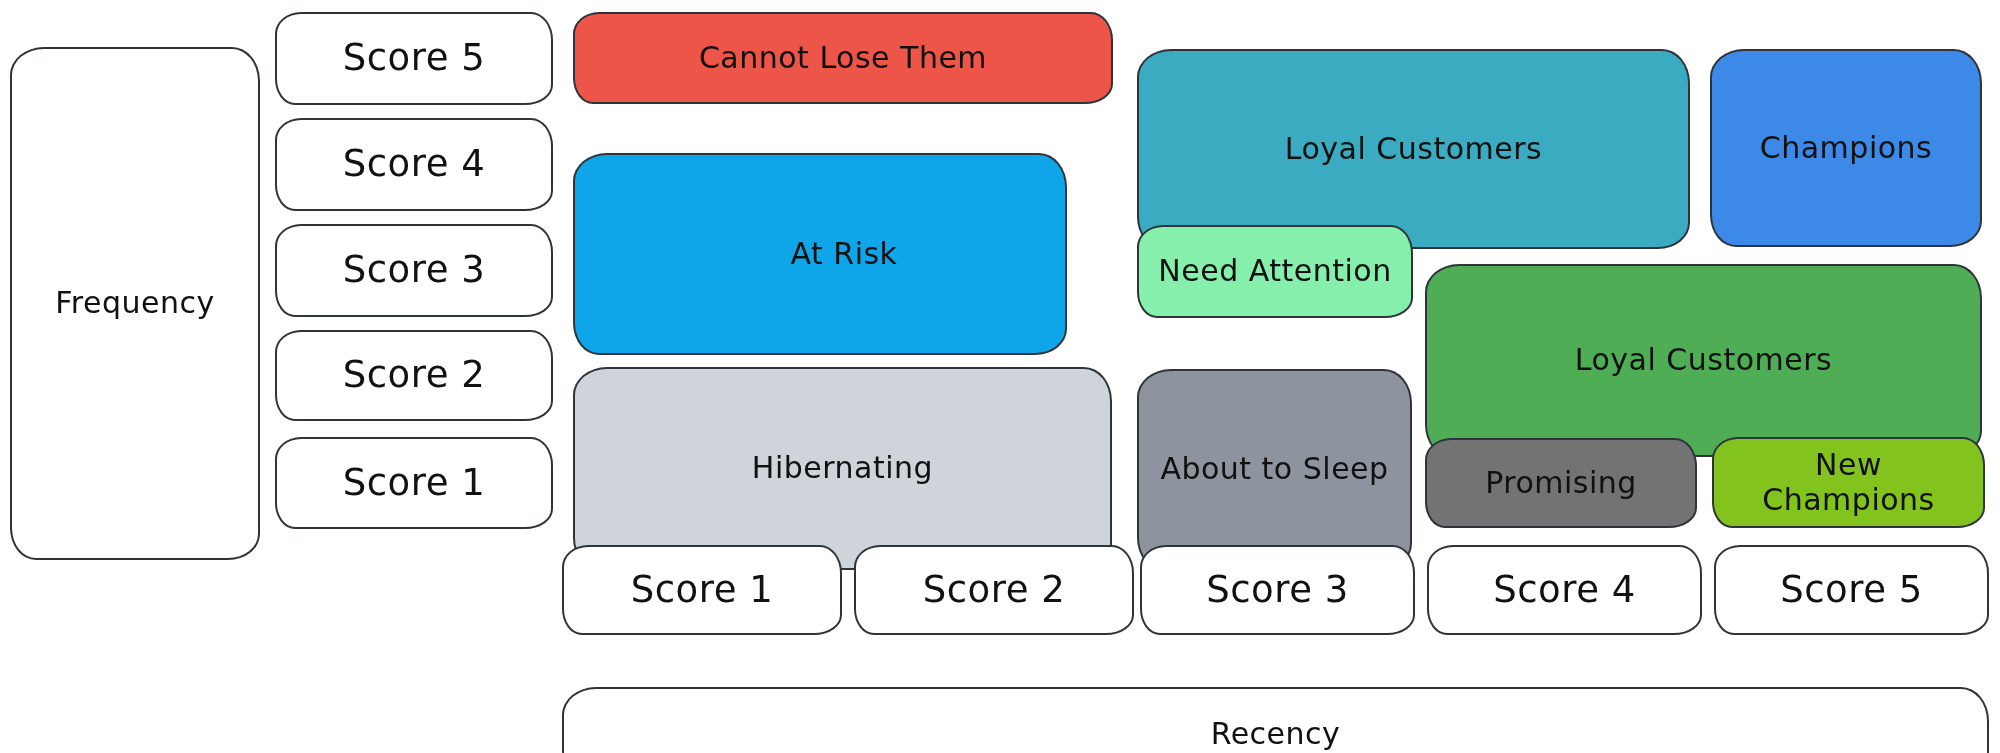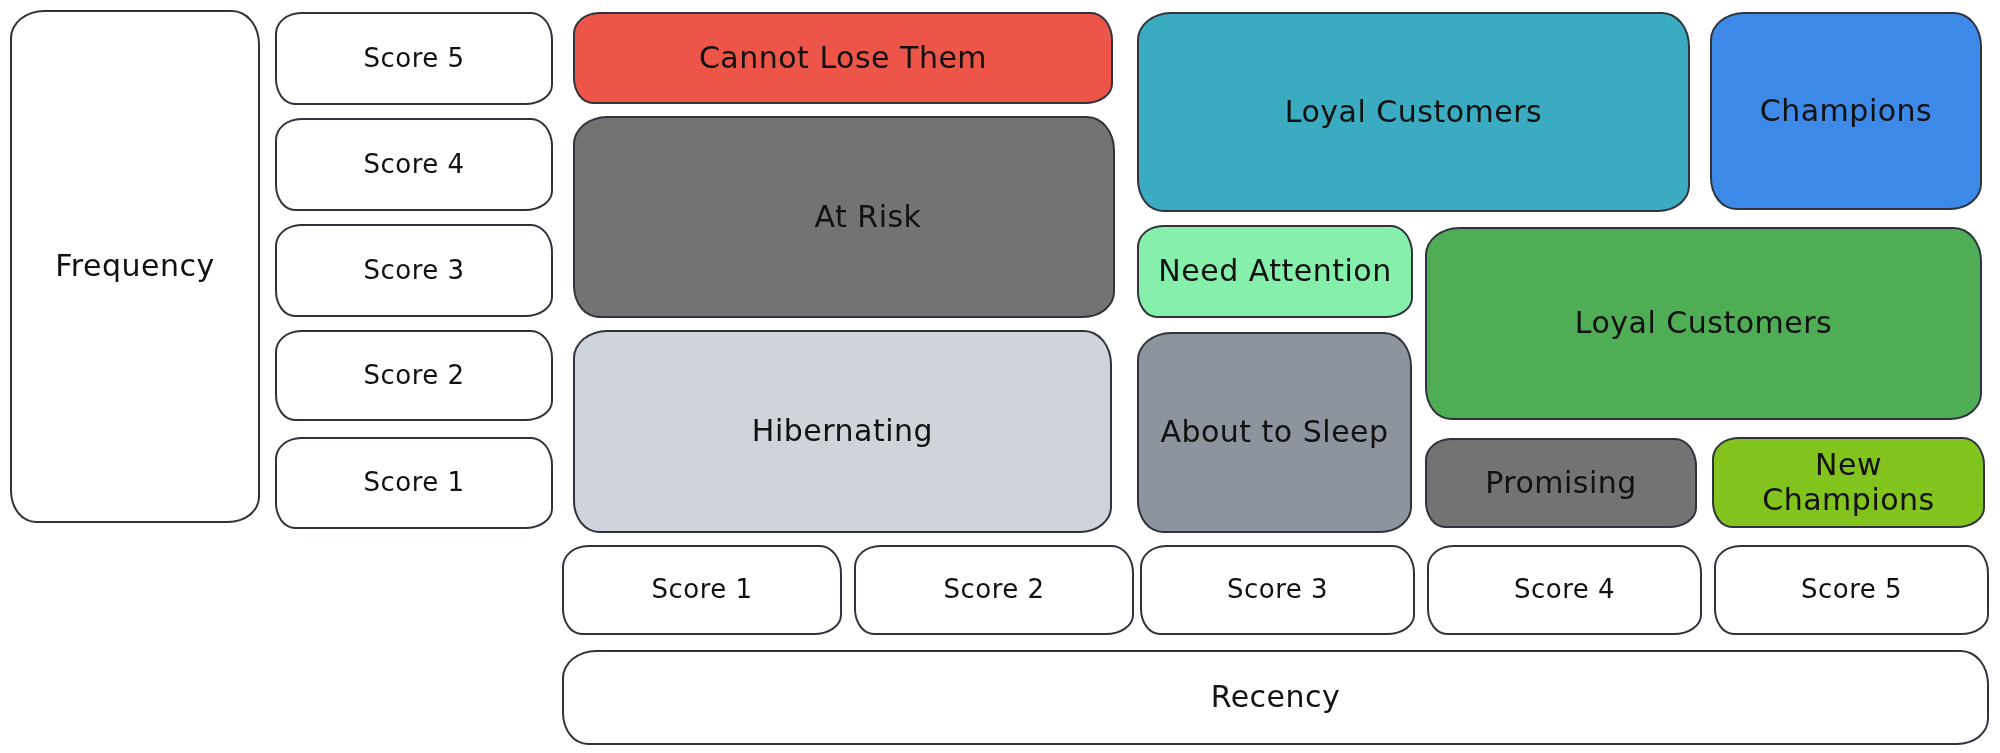--- a/index.html
+++ b/index.html
@@ -20,30 +20,30 @@
     position: absolute;
     display: flex;
     align-items: center;
     justify-content: center;
     box-sizing: border-box;
     border: 2.5px solid #2f343c;
     background: #ffffff;
     text-align: center;
   }
   
-  .r-lg { border-radius: 34px 28px 32px 26px / 28px 34px 26px 32px; }
+  .r-lg { border-radius: 34px 28px 32px 26px / 28px 34px 26px 32px; margin-top: 37px; }
   .r-md { border-radius: 26px 22px 28px 20px / 22px 28px 20px 26px; }
   .label {
     font-size: 30px;
     font-weight: 500;
     letter-spacing: 0.5px;
     line-height: 1.15;
     padding: 0 12px;
   }
-  .score-label { font-size: 26px; }
+  .score-label { font-size: 37px; }
   .seg { border-width: 2.5px; }
 </style>
 </head>
 <body>
 
 <div class="canvas">
 
   <div class="box r-lg" style="left:10px; top:10px; width:250px; height:513px;">
     <span class="label">Frequency</span>
   </div>
@@ -61,21 +61,21 @@
     <span class="label score-label">Score 2</span>
   </div>
   <div class="box r-md" style="left:275px; top:437px; width:278px; height:92px;">
     <span class="label score-label">Score 1</span>
   </div>
 
   <div class="box seg r-md" style="left: 573px; top: 12px; width: 540px; height: 92px; background-color: rgb(237, 85, 73);">
     <span class="label">Cannot Lose Them</span>
   </div>
 
-  <div class="box seg r-lg" style="left: 573px; top: 116px; width: 542px; height: 202px; background-color: #737373; padding-left: 48px;">
+  <div class="box seg r-lg" style="left: 573px; top: 116px; width: 494px; height: 202px; background-color: #0ea5e9; padding-left: 48px;">
     <span class="label">At Risk</span>
   </div>
 
   <div class="box seg r-lg" style="left: 573px; top: 330px; width: 539px; height: 203px; background-color: rgb(207, 212, 219);">
     <span class="label">Hibernating</span>
   </div>
 
   <div class="box seg r-lg" style="left: 1137px; top: 12px; width: 553px; height: 200px; background-color: rgb(58, 171, 192);">
     <span class="label">Loyal Customers</span>
   </div>

